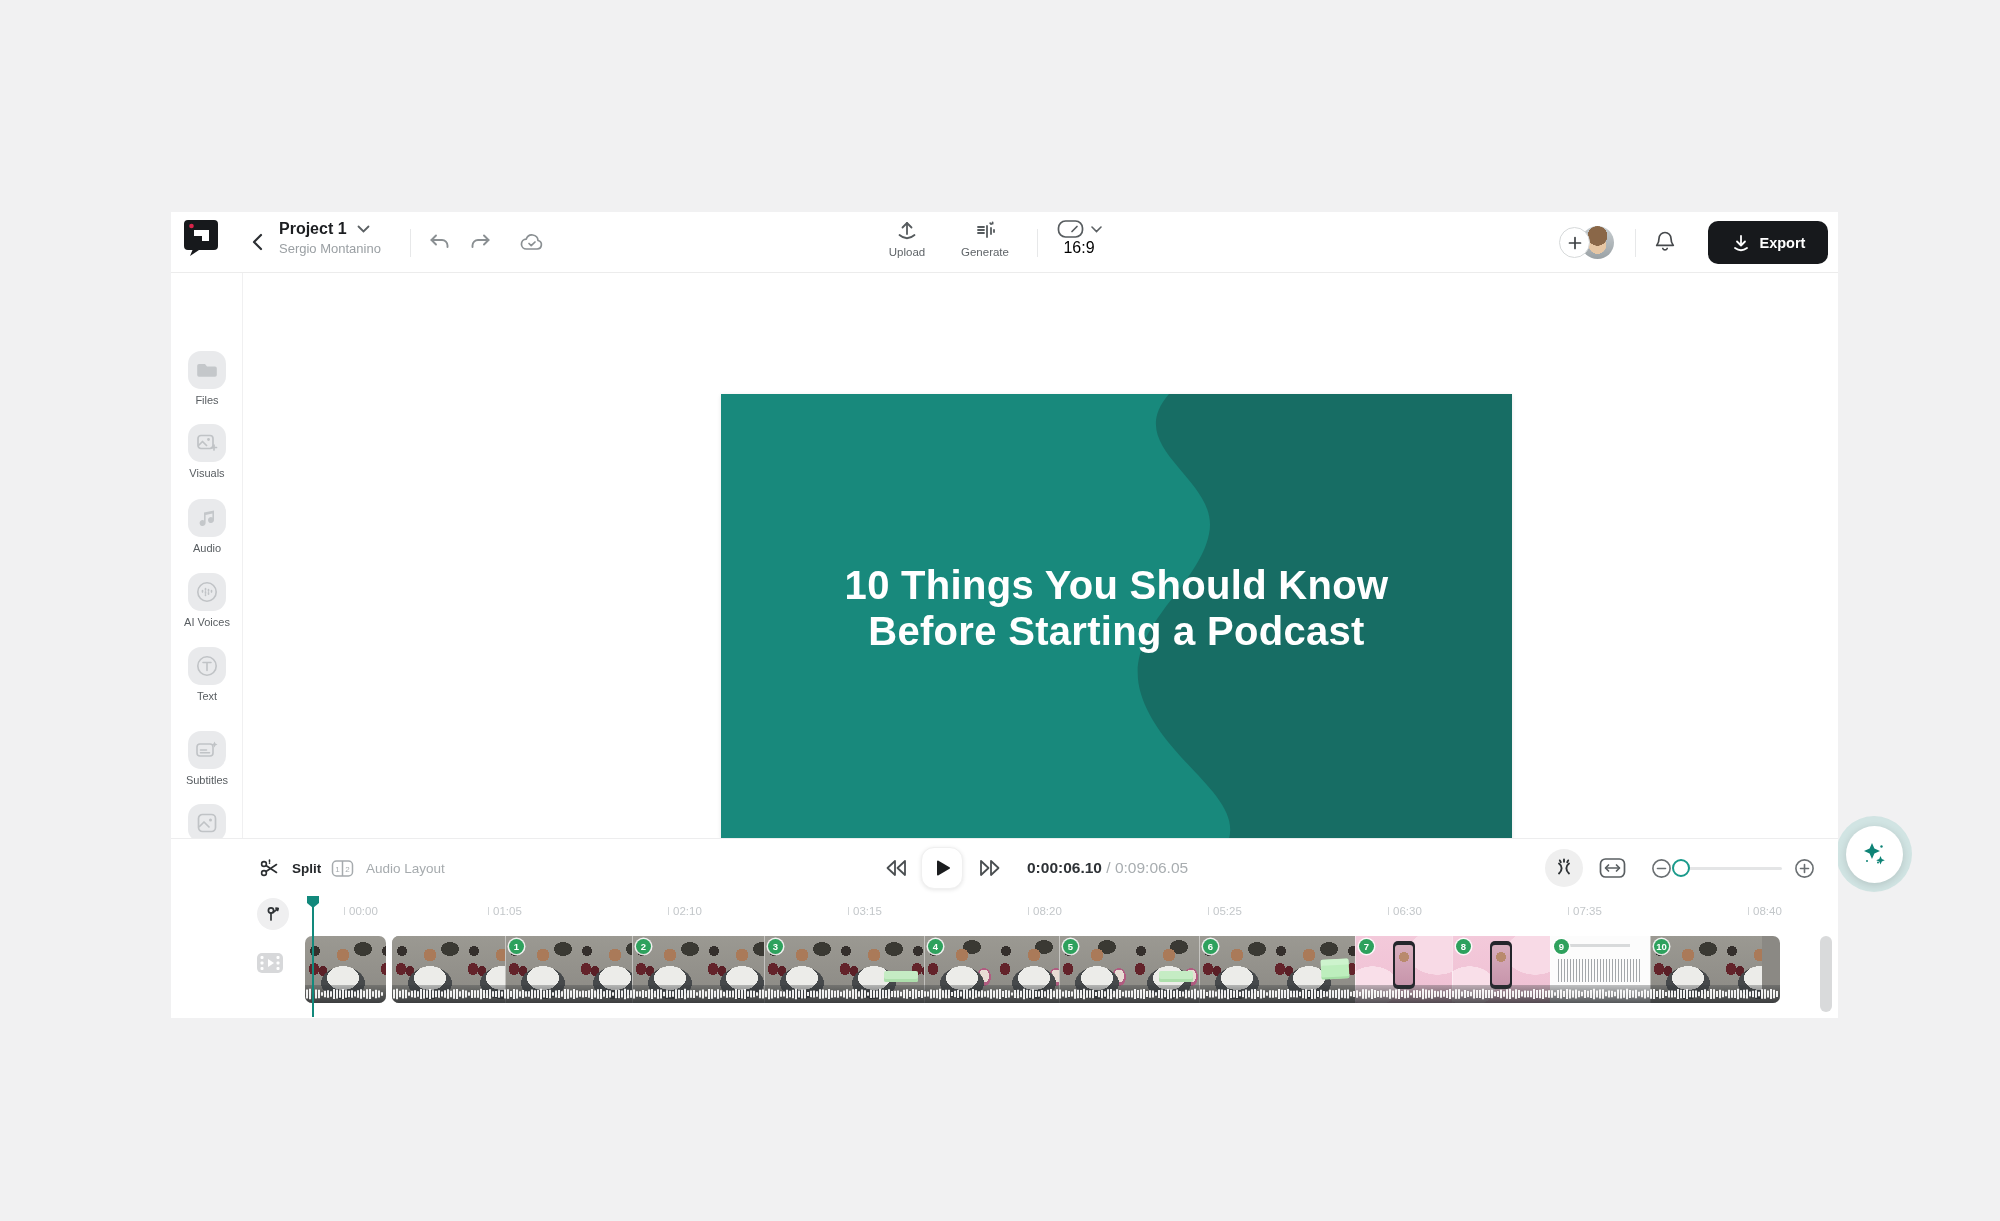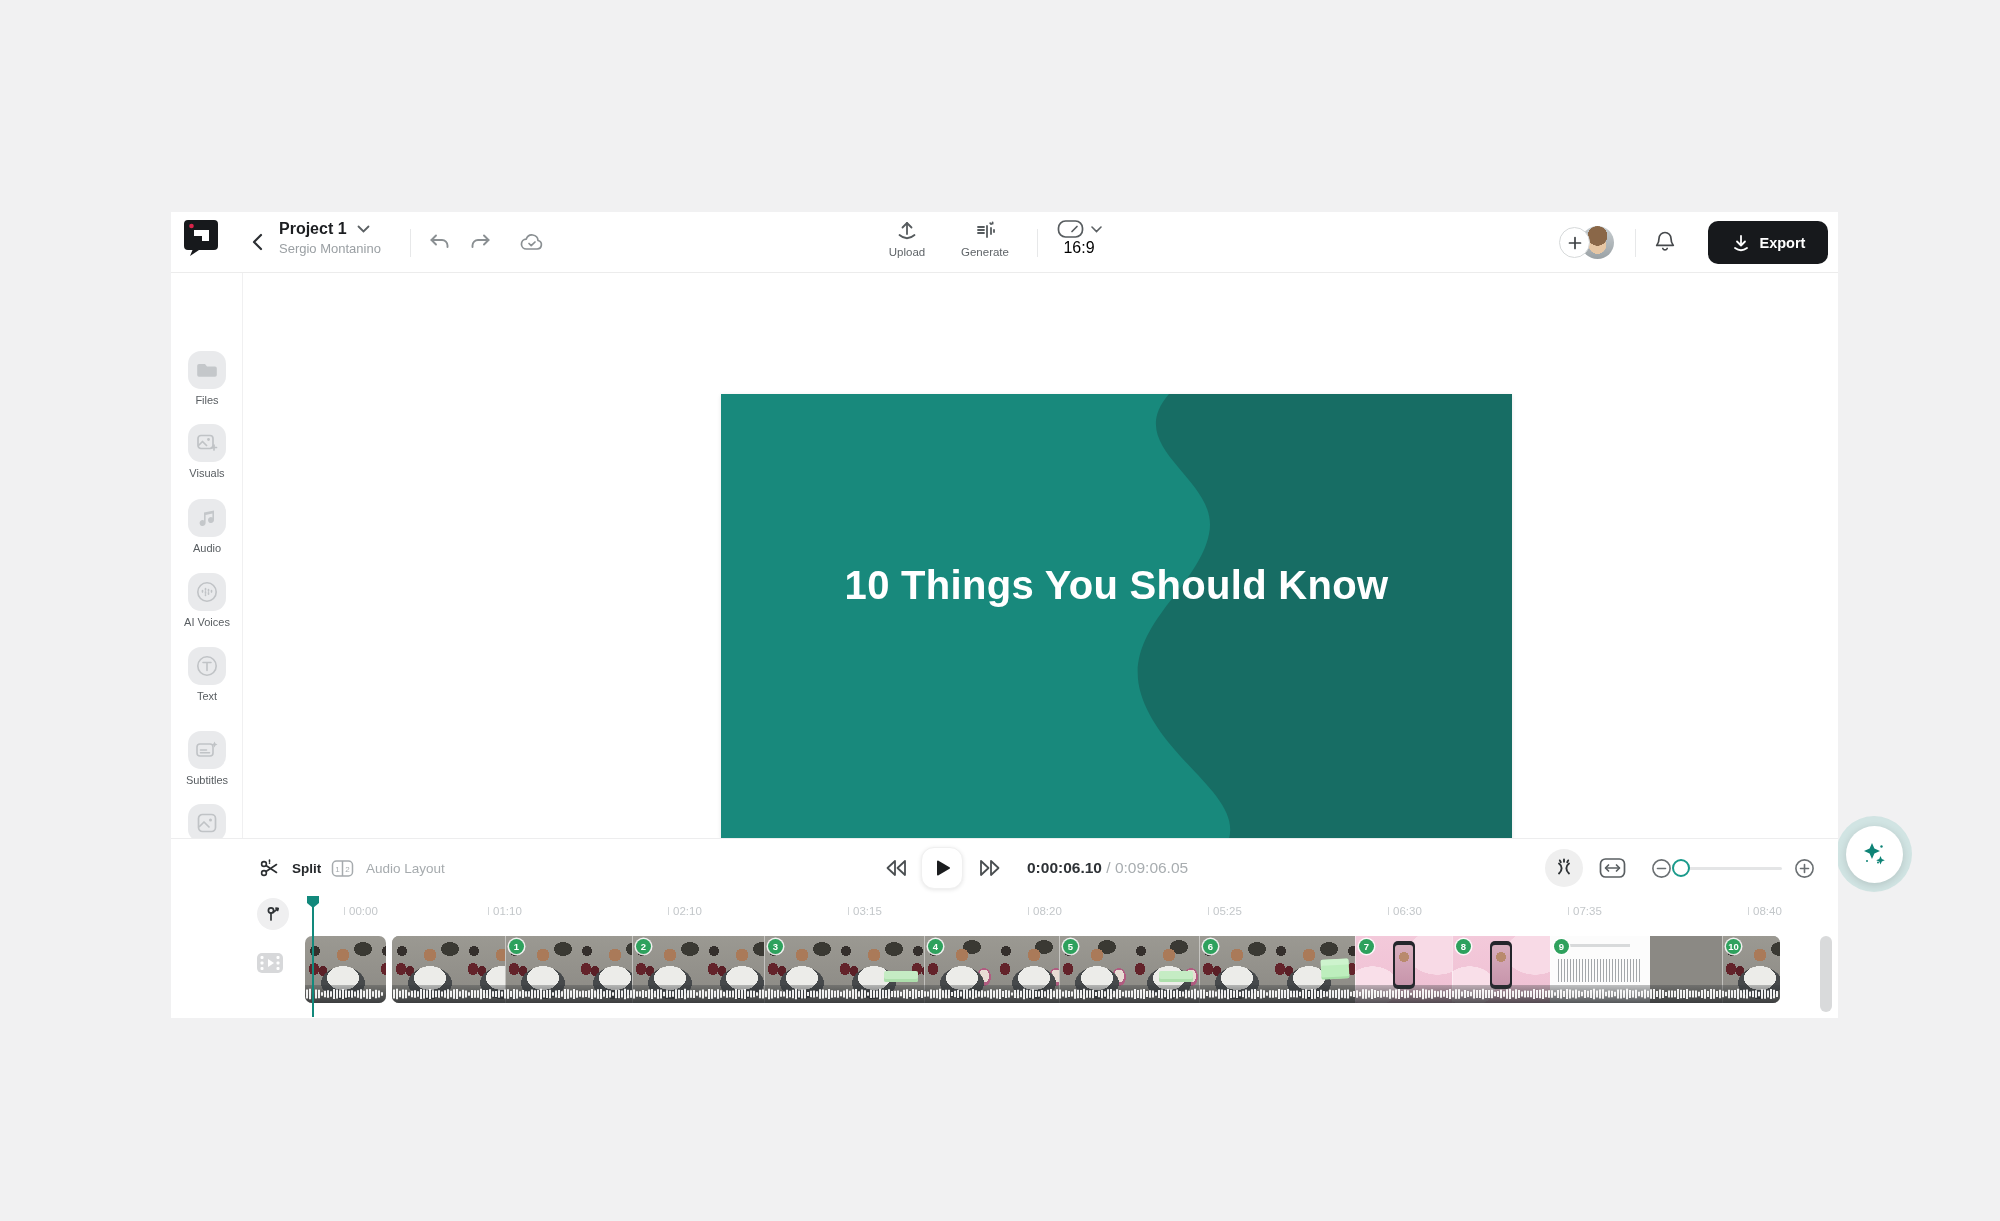--- a/index.html
+++ b/index.html
@@ -302,20 +302,21 @@
     </div>
 
   <div class="stage">
     <div class="video">
       <svg class="blob" viewBox="0 0 791 445" preserveAspectRatio="none">
         <rect width="791" height="445" fill="#18897C"></rect>
         <path d="M448 0 C 400 55 500 85 488 140 C 477 195 400 235 420 300 C 440 365 520 400 508 445 L 791 445 L 791 0 Z" fill="#176D64"></path>
       </svg>
       <div class="vtitle">
         <div>10 Things You Should Know</div>
+        <div>Before Starting a Podcast</div>
       </div>
     </div>
     <div class="assist">
       <div class="inner">
         <svg width="30" height="30" viewBox="0 0 30 30" fill="#0E8376">
           <path d="M13 4 l2.4 5.6 5.6 2.4 -5.6 2.4 -2.4 5.6 -2.4 -5.6 -5.6 -2.4 5.6 -2.4 Z"></path>
           <path d="M21.5 17 l1.3 3 3 1.3 -3 1.3 -1.3 3 -1.3 -3 -3 -1.3 3 -1.3 Z"></path>
           <circle cx="22.5" cy="7.5" r="1.2"></circle>
             <circle cx="19" cy="23.5" r="1"></circle>
             <circle cx="8" cy="22" r="1"></circle>
@@ -406,21 +407,21 @@
             <path d="M14 3.5 l-.4 2 M14 3.5 l-2 -.3"></path>
           </svg>
       </div>
       <div id="ruler-labels">
           <div class="rl" style="left: 137px; margin-left: 36px;">
             <span class="tick"></span>
             <span class="t">00:00</span>
           </div>
           <div class="rl" style="left: 317px;">
             <span class="tick"></span>
-            <span class="t">01:10</span>
+            <span class="t">01:05</span>
           </div>
           <div class="rl" style="left: 497px;">
             <span class="tick"></span>
             <span class="t">02:10</span>
           </div>
           <div class="rl" style="left: 677px;">
             <span class="tick"></span>
             <span class="t">03:15</span>
           </div>
           <div class="rl" style="left: 857px;">
@@ -497,21 +498,21 @@
             <div class="phone">
               <i></i>
             </div>
             <div class="marker">8</div>
           </div>
           <div class="seg chart" style="left: 1158px; width: 100px;">
             <div class="cap"></div>
             <div class="bars"></div>
             <div class="marker">9</div>
           </div>
-          <div class="seg studio" style="left: 1330px; width: 112px;">
+          <div class="seg studio" style="left: 1258px; width: 112px;">
             <div class="marker">10</div>
           </div>
           <div class="wave">
             <svg width="1388" height="18">
               <path d="M2 4.5894283252783055 V13.410571674721695 M5 3.8375092059742 V14.1624907940258 M8 5.676650057262684 V12.323349942737316 M11 4.544000374172603 V13.455999625827397 M14 4.751119318001242 V13.248880681998758 M17 7.265201470704936 V10.734798529295064 M20 5.625752033425575 V12.374247966574426 M23 5.304287838505065 V12.695712161494935 M26 6.161708864495147 V11.838291135504853 M29 4.062278738261052 V13.937721261738947 M32 4.5379254291696345 V13.462074570830366 M35 5.174394434480299 V12.825605565519702 M38 3.944562316297339 V14.05543768370266 M41 5.374894670523867 V12.625105329476133 M44 5.781538656468282 V12.218461343531718 M47 5.316255241934929 V12.683744758065071 M50 6.602958629289695 V11.397041370710305 M53 5.2892568607735555 V12.710743139226444 M56 4.2550242778650755 V13.744975722134924 M59 5.7536311184625335 V12.246368881537467 M62 4.1723298715363315 V13.82767012846367 M65 4.0888106098397135 V13.911189390160287 M68 6.270533361879512 V11.729466638120488 M71 4.69879791980842 V13.30120208019158 M74 5.503814829142847 V12.496185170857153 M77 7.189392537176688 V10.810607462823313 M80 4.925923622967958 V13.074076377032043 M83 5.155981661526953 V12.844018338473047 M86 5.3604167663898075 V12.639583233610193 M89 3.7904668434038156 V14.209533156596184 M92 4.900396208938799 V13.0996037910612 M95 4.921155189839322 V13.078844810160678 M98 4.280840600538852 V13.719159399461148 M101 6.251581127377854 V11.748418872622146 M104 5.945640836447943 V12.054359163552057 M107 5.260391468740163 V12.739608531259837 M110 6.5443008987374345 V11.455699101262566 M113 4.564544022938997 V13.435455977061004 M116 4.1576830102803815 V13.842316989719619 M119 5.894655559422054 V12.105344440577946 M122 4.008792328823022 V13.991207671176978 M125 4.593091270425575 V13.406908729574425 M128 6.195553169395931 V11.804446830604068 M131 5.042801604500627 V12.957198395499372 M134 6.269590543980744 V11.730409456019256 M137 6.203452881575328 V11.796547118424673 M140 4.384793812458144 V13.615206187541856 M143 5.184021147514771 V12.81597885248523 M146 4.747366696748406 V13.252633303251594 M149 3.78680227621794 V14.21319772378206 M152 5.484083722239333 V12.515916277760667 M155 4.8790302309182 V13.1209697690818 M158 4.837346373677292 V13.162653626322708 M161 7.236634922710076 V10.763365077289924 M164 5.537996926073169 V12.46200307392683 M167 4.9372686107631285 V13.062731389236871 M170 6.2815345850936195 V11.71846541490638 M173 4.052871882333864 V13.947128117666136 M176 4.307698489359695 V13.692301510640306 M179 5.492301098373845 V12.507698901626155 M182 4.102080956108884 V13.897919043891116 M185 5.314845449658381 V12.685154550341618 M188 6.245781255038331 V11.754218744961669 M191 5.467294034667997 V12.532705965332003 M194 6.11954369447896 V11.88045630552104 M197 5.319482697151155 V12.680517302848845 M200 4.052535206639895 V13.947464793360105 M203 5.407301296007837 V12.592698703992163 M206 4.360604055599361 V13.63939594440064 M209 4.052904007207896 V13.947095992792104 M212 6.254980571074377 V11.745019428925623 M215 5.032043034400842 V12.967956965599157 M218 5.5648406344621435 V12.435159365537857 M221 7.2423499319559195 V10.75765006804408 M224 4.8039426061000325 V13.196057393899967 M227 4.785185340980579 V13.21481465901942 M230 5.525257389473712 V12.474742610526288 M233 3.7926272082349293 V14.20737279176507 M236 4.705269671253216 V13.294730328746784 M239 5.282651519218094 V12.717348480781906 M242 4.434919923371238 V13.565080076628762 M245 6.201125983892631 V11.79887401610737 M248 6.371594965464373 V11.628405034535627 M251 4.965335600708592 V13.034664399291408 M254 6.073900073011326 V11.926099926988673 M257 4.602759951556088 V13.397240048443912 M260 3.964010138130333 V14.035989861869666 M263 5.827898607820403 V12.172101392179597 M266 4.218805097514915 V13.781194902485085 M269 4.568959832923348 V13.431040167076652 M272 6.672425027325507 V11.327574972674494 M275 5.348732635172355 V12.651267364827646 M278 5.830549413064796 V12.169450586935204 M281 6.26070099670783 V11.739299003292171 M284 4.24559553109638 V13.75440446890362 M287 4.834846609667026 V13.165153390332975 M290 4.9559166960254615 V13.044083303974539 M293 3.8022369895547623 V14.197763010445238 M296 5.330087036417265 V12.669912963582735 M299 5.261967114685803 V12.738032885314198 M302 4.971559124134709 V13.028440875865291 M305 7.1859932905200665 V10.814006709479933 M308 5.48633807862597 V12.51366192137403 M311 4.616724149914328 V13.383275850085672 M314 6.161704120061495 V11.838295879938505 M317 4.105161030970308 V13.894838969029692 M320 4.13522281217371 V13.86477718782629 M323 5.8487787043388995 V12.1512212956611 M326 4.320279387159175 V13.679720612840825 M329 5.295408315989302 V12.704591684010698 M332 6.734968298183248 V11.265031701816753 M335 5.2598835901970435 V12.740116409802956 M338 5.663188976055052 V12.336811023944948 M341 5.390312658417085 V12.609687341582916 M344 3.9115713291624 V14.088428670837601 M347 5.100934144842123 V12.899065855157877 M350 4.605769635534207 V13.394230364465793 M353 4.078659237430992 V13.921340762569008 M356 6.14251692742017 V11.85748307257983 M359 5.410160385307699 V12.589839614692302 M362 5.661446467755004 V12.338553532244996 M365 7.13075375839599 V10.86924624160401 M368 4.730560658736892 V13.269439341263109 M371 4.463867226950819 V13.536132773049182 M374 5.728038354020078 V12.271961645979921 M377 3.860843084569346 V14.139156915430654 M380 4.561413724206345 V13.438586275793655 M383 5.685805860458098 V12.314194139541902 M386 4.643824923753745 V13.356175076246256 M389 6.176363512945188 V11.823636487054813 M392 6.378669593137513 V11.621330406862487 M395 4.71592526490099 V13.28407473509901 M398 5.6319142167861385 V12.36808578321386 M401 4.693612021907432 V13.306387978092568 M404 3.833567988414316 V14.166432011585684 M407 5.579792205676072 V12.420207794323929 M410 4.487816419093074 V13.512183580906926 M413 4.597776405279918 V13.402223594720082 M416 7.0865661186232805 V10.913433881376719 M419 5.693757937179592 V12.306242062820408 M422 5.422828499061249 V12.57717150093875 M425 6.343030012373263 V11.656969987626738 M428 4.164557129455672 V13.835442870544327 M431 4.534734434863443 V13.465265565136557 M434 5.211760207526581 V12.78823979247342 M437 3.883512243444195 V14.116487756555806 M440 5.216999608108676 V12.783000391891324 M443 5.686415763051585 V12.313584236948415 M446 5.151320968141479 V12.84867903185852 M449 6.709777815941915 V11.290222184058084 M452 5.471894892819222 V12.528105107180778 M455 4.348070224140539 V13.651929775859461 M458 5.762929563284339 V12.237070436715662 M461 4.218397283208435 V13.781602716791564 M464 4.023278126178584 V13.976721873821415 M467 6.237981057773424 V11.762018942226575 M470 4.595456048597313 V13.404543951402687 M473 5.3166483282161865 V12.683351671783814 M476 7.240923812074185 V10.759076187925814 M479 5.092966912839373 V12.907033087160627 M482 5.241524719686161 V12.758475280313839 M485 5.500822137094537 V12.499177862905462 M488 3.8345467376986235 V14.165453262301376 M491 4.839519145112156 V13.160480854887844 M494 4.903824631184995 V13.096175368815004 M497 4.165520587689187 V13.834479412310813 M500 6.057388091135783 V11.942611908864217 M503 5.826781632807431 V12.173218367192568 M506 5.4029211738066465 V12.597078826193354 M509 6.631688416821932 V11.368311583178068 M512 4.707209854549363 V13.292790145450638 M515 4.197392257096641 V13.802607742903358 M518 5.965587564276647 V12.034412435723354 M521 3.9940166240170827 V14.005983375982918 M524 4.471054428515336 V13.528945571484664 M527 6.123937071662451 V11.87606292833755 M530 4.903940476238811 V13.09605952376119 M533 6.177406850544616 V11.822593149455384 M536 6.408166761883946 V11.591833238116054 M539 4.516454995841729 V13.483545004158271 M542 5.225691204664381 V12.77430879533562 M545 4.835779398044351 V13.164220601955648 M548 3.7685128554752865 V14.231487144524714 M551 5.368874331823665 V12.631125668176335 M554 4.8113511924688845 V13.188648807531116 M557 4.678861700657707 V13.321138299342293 M560 7.022518237376676 V10.977481762623324 M563 5.729055956139391 V12.27094404386061 M566 5.053291071032729 V12.946708928967272 M569 6.4493630456236115 V11.550636954376388 M572 4.1431717560033325 V13.856828243996667 M575 4.2886260401106 V13.7113739598894 M578 5.510777533659275 V12.489222466340724 M581 4.029227260463541 V13.970772739536459 M584 5.146468515676539 V12.853531484323462 M587 6.145287302294906 V11.854712697705093 M590 5.373447829740712 V12.626552170259288 M593 6.2242990674038 V11.7757009325962 M596 5.49517423927895 V12.504825760721051 M599 4.135862082473384 V13.864137917526616 M602 5.398213248236241 V12.60178675176376 M605 4.390811122319831 V13.609188877680168 M608 3.9736290590370773 V14.026370940962924 M611 6.0939307029512975 V11.906069297048703 M614 4.922961467946963 V13.077038532053038 M617 5.37795553439031 V12.62204446560969 M620 7.458186402150469 V10.541813597849531 M623 4.969524839601526 V13.030475160398474 M626 4.861603673812948 V13.138396326187053 M629 5.6494183274067025 V12.350581672593297 M632 3.8228089138648222 V14.177191086135178 M635 4.627282000579512 V13.372717999420487 M638 5.249876121336563 V12.750123878663437 M641 4.311913836773779 V13.68808616322622 M644 6.000725051062668 V11.999274948937332 M647 6.27490409109828 V11.72509590890172 M650 5.110034431870087 V12.889965568129913 M653 6.151615690054843 V11.848384309945157 M656 4.734492144525413 V13.265507855474587 M659 3.9902087470493175 V14.009791252950683 M662 5.7659619260899095 V12.23403807391009 M665 4.189963457658321 V13.81003654234168 M668 4.435518992553928 V13.564481007446073 M671 6.589770559760593 V11.410229440239407 M674 5.2108061311800355 V12.789193868819964 M677 5.9529440655843135 V12.047055934415686 M680 6.459900682060077 V11.540099317939923 M683 4.3703963682500335 V13.629603631749966 M686 4.861974231843824 V13.138025768156176 M689 5.027078430000064 V12.972921569999937 M692 3.7699077719046246 V14.230092228095376 M695 5.198463688132892 V12.801536311867107 M698 5.18402169197816 V12.81597830802184 M701 4.810668549906195 V13.189331450093805 M704 6.970717515549486 V11.029282484450514 M707 5.678572690458843 V12.321427309541157 M710 4.728173240481945 V13.271826759518055 M713 6.201631107568698 V11.798368892431302 M716 4.181938665433325 V13.818061334566675 M719 4.100554473420383 V13.899445526579617 M722 5.848113723885488 V12.151886276114512 M725 4.2369057463039015 V13.7630942536961 M728 5.119424820656955 V12.880575179343044 M731 6.630917813851833 V11.369082186148166 M734 5.42911325688233 V12.57088674311767 M737 5.763993624760758 V12.236006375239242 M740 5.556057514434769 V12.44394248556523 M743 3.9837171159400704 V14.01628288405993 M746 5.073549335862005 V12.926450664137995 M749 4.61963996684782 V13.38036003315218 M752 3.9869973878366 V14.013002612163401 M755 5.967532926346894 V12.032467073653105 M758 5.297276928566774 V12.702723071433226 M761 5.478059463707956 V12.521940536292044 M764 7.230809064233592 V10.769190935766408 M767 4.891826216959084 V13.108173783040916 M770 4.5297829529736395 V13.47021704702636 M773 5.833862615855408 V12.16613738414459 M776 3.8766151645876983 V14.123384835412303 M779 4.467616318772522 V13.53238368122748 M782 5.638220652441756 V12.361779347558244 M785 4.51527466127026 V13.48472533872974 M788 5.973179376344452 V12.02682062365555 M791 6.588143254998205 V11.411856745001796 M794 4.860261372439378 V13.139738627560622 M797 5.698536132800431 V12.301463867199569 M800 4.812165726057966 V13.187834273942034 M803 3.845774025836209 V14.15422597416379 M806 5.497767440013404 V12.502232559986595 M809 4.445448561972377 V13.554551438027623 M812 4.455216631675477 V13.544783368324524 M815 6.882592071049958 V11.117407928950042 M818 5.559192671524194 V12.440807328475806 M821 5.5468383167301285 V12.453161683269872 M824 6.5333165582952555 V11.466683441704745 M827 4.280337576730223 V13.719662423269778 M830 4.546789723351715 V13.453210276648285 M833 5.264495970733288 V12.735504029266712 M836 3.8377051231957715 V14.162294876804228 M839 5.071189039499668 V12.928810960500332 M842 5.599617416212614 V12.400382583787387 M845 4.990811022095897 V13.009188977904103 M848 6.818955495908049 V11.18104450409195 M851 5.66200589539667 V12.337994104603329 M854 4.452978576620981 V13.547021423379018 M857 5.785858285000975 V12.214141714999025 M860 4.280352479885739 V13.719647520114261 M863 3.973578257540294 V14.026421742459707 M866 6.117237928921225 V11.882762071078776 M869 4.503038024525482 V13.496961975474518 M872 5.136072145316498 V12.863927854683503 M875 7.135196521078886 V10.864803478921115 M878 5.26550853523492 V12.73449146476508 M881 5.3365652882088295 V12.66343471179117 M884 5.653798082557467 V12.346201917442533 M887 3.894253123293735 V14.105746876706265 M890 4.794249066228197 V13.205750933771803 M893 4.901172410664287 V13.098827589335713 M896 4.06305177265487 V13.93694822734513 M899 5.871446496615525 V12.128553503384474 M902 5.712107596536419 V12.28789240346358 M905 5.548435745689501 V12.4515642543105 M908 6.7256682731646125 V11.274331726835388 M911 4.861386470040586 V13.138613529959414 M914 4.251617510301223 V13.748382489698777 M917 6.042274297986298 V11.957725702013702 M920 3.9951272885868017 V14.0048727114132 M923 4.363029389382397 V13.636970610617603 M926 6.062438354101078 V11.937561645898922 M929 4.772093531945012 V13.227906468054988 M932 5.9749172734590905 V12.025082726540909 M935 6.6173912836145945 V11.382608716385406 M938 4.657911886404205 V13.342088113595796 M941 5.279993811346858 V12.72000618865314 M944 4.939145492669182 V13.060854507330818 M947 3.7664966586653854 V14.233503341334615 M950 5.268119418676313 V12.731880581323686 M953 4.75623973561021 V13.24376026438979 M956 4.529634821282559 V13.47036517871744 M959 6.812025650400577 V11.187974349599422 M962 5.9227172196401865 V12.077282780359813 M965 5.176715660923067 V12.823284339076933 M968 6.627494670946865 V11.372505329053135 M971 4.247937644931062 V13.752062355068938 M974 4.2853473470978525 V13.714652652902148 M977 5.54423671712367 V12.45576328287633 M980 3.9707478528843954 V14.029252147115605 M983 4.988948898928753 V13.011051101071246 M986 6.051208734363194 V11.948791265636807 M989 5.216107433455598 V12.783892566544402 M992 6.333502762435915 V11.666497237564085 M995 5.679905856223283 V12.320094143776718 M998 4.232384817173001 V13.767615182826999 M1001 5.403674266240546 V12.596325733759453 M1004 4.436909253478024 V13.563090746521976 M1007 3.9097316212351334 V14.090268378764867 M1010 5.944769595036838 V12.055230404963162 M1013 4.823140430273549 V13.176859569726451 M1016 5.195887436315267 V12.804112563684733 M1019 7.649701449138797 V10.350298550861202 M1022 5.142394725465067 V12.857605274534933 M1025 4.949172871866382 V13.05082712813362 M1028 5.787029221997297 V12.212970778002703 M1031 3.869043236047238 V14.130956763952762 M1034 4.564853791604059 V13.435146208395942 M1037 5.230808444015827 V12.769191555984172 M1040 4.20041511501749 V13.79958488498251 M1043 5.806995871926302 V12.193004128073698 M1046 6.160488533273263 V11.839511466726737 M1049 5.259693386006182 V12.740306613993818 M1052 6.237813499213383 V11.762186500786617 M1055 4.878938595866912 V13.121061404133087 M1058 4.031767006906954 V13.968232993093046 M1061 5.719066691376702 V12.280933308623297 M1064 4.176424580002296 V13.823575419997704 M1067 4.3151029265117185 V13.684897073488282 M1070 6.515499206309899 V11.484500793690101 M1073 5.077976314639135 V12.922023685360866 M1076 6.00562174553343 V11.99437825446657 M1079 6.665300186865347 V11.334699813134652 M1082 4.506516774776139 V13.493483225223862 M1085 4.902950510010561 V13.09704948998944 M1088 5.113517617171453 V12.886482382828547 M1091 3.7536962240265446 V14.246303775973455 M1094 5.080665162681038 V12.919334837318962 M1097 5.1171778018608665 V12.882822198139134 M1100 4.6573509544151195 V13.342649045584881 M1103 6.757299920415173 V11.242700079584827 M1106 5.875239137502991 V12.12476086249701 M1109 4.848830134272556 V13.151169865727443 M1112 6.253252366552011 V11.746747633447988 M1115 4.273896073164274 V13.726103926835727 M1118 4.081953791962652 V13.918046208037348 M1121 5.861783833344716 V12.138216166655283 M1124 4.16678923112811 V13.83321076887189 M1127 4.952883591693332 V13.047116408306668 M1130 6.531262597818463 V11.468737402181537 M1133 5.4826364722308565 V12.517363527769144 M1136 5.871259842850693 V12.128740157149307 M1139 5.732253195042684 V12.267746804957316 M1142 4.070164258097865 V13.929835741902135 M1145 5.06137965458496 V12.938620345415039 M1148 4.649129278653746 V13.350870721346254 M1151 3.9099919284717295 V14.09000807152827 M1154 5.80329769954682 V12.196702300453179 M1157 5.1918309564875695 V12.80816904351243 M1160 5.297633831699903 V12.702366168300097 M1163 7.334159714343419 V10.665840285656582 M1166 5.062043524350763 V12.937956475649237 M1169 4.608310128386041 V13.39168987161396 M1172 5.953782518755559 V12.04621748124444 M1175 3.9085882794828555 V14.091411720517144 M1178 4.389061092423142 V13.610938907576859 M1181 5.603134677980508 V12.396865322019492 M1184 4.396689387501647 V13.603310612498353 M1187 5.774971985418922 V12.225028014581078 M1190 6.63490180594538 V11.365098194054621 M1193 5.011448268099289 V12.98855173190071 M1196 5.775382947538186 V12.224617052461813 M1199 4.94441712795087 V13.05558287204913 M1202 3.8739176417995242 V14.126082358200476 M1205 5.430843045900446 V12.569156954099554 M1208 4.41753496840692 V13.582465031593081 M1211 4.324469387390965 V13.675530612609034 M1214 6.6852402855579225 V11.314759714442078 M1217 5.427719528677599 V12.5722804713224 M1220 5.675005557418855 V12.324994442581145 M1223 6.731384652573686 V11.268615347426314 M1226 4.408766150533808 V13.591233849466192 M1229 4.57366976848798 V13.42633023151202 M1232 5.332568083850011 V12.66743191614999 M1235 3.8075813178061546 V14.192418682193846 M1238 4.938333763447632 V13.061666236552368 M1241 5.522262370711973 V12.477737629288027 M1244 4.83605915680526 V13.163940843194741 M1247 6.719011201685785 V11.280988798314215 M1250 5.858302508105231 V12.141697491894769 M1253 4.568741769651964 V13.431258230348035 M1256 5.821789260125042 V12.178210739874958 M1259 4.357938476598127 V13.642061523401873 M1262 3.9399417398183694 V14.06005826018163 M1265 5.999177043225901 V12.0008229567741 M1268 4.422530848616185 V13.577469151383815 M1271 4.963360102412601 V13.0366398975874 M1274 7.031768382043429 V10.96823161795657 M1277 5.442202726502135 V12.557797273497865 M1280 5.4399692356001275 V12.560030764399873 M1283 5.81845449549884 V12.181545504501159 M1286 3.9691191787519378 V14.030880821248061 M1289 4.764596065376243 V13.235403934623758 M1292 4.913596291750039 V13.08640370824996 M1295 3.974264826682055 V14.025735173317944 M1298 5.6949270154792435 V12.305072984520756 M1301 5.602919874542856 V12.397080125457144 M1304 5.439385346576692 V12.560614653423308 M1307 6.825005917243429 V11.174994082756571 M1310 5.026024638662839 V12.97397536133716 M1313 4.3196967367946755 V13.680303263205325 M1316 6.030655130767192 V11.969344869232808 M1319 4.012307054873535 V13.987692945126465 M1322 4.269665178893435 V13.730334821106565 M1325 6.012013341078619 V11.98798665892138 M1328 4.648497488429801 V13.3515025115702 M1331 5.775623814938429 V12.22437618506157 M1334 6.829754188354265 V11.170245811645735 M1337 4.807992749426967 V13.192007250573033 M1340 5.346086750480312 V12.653913249519688 M1343 5.056955404220739 V12.943044595779261 M1346 3.7807202556272816 V14.219279744372718 M1349 5.1822613370034105 V12.81773866299659 M1352 4.7144837901357475 V13.285516209864252 M1355 4.390804217670302 V13.609195782329698 M1358 6.606512992237026 V11.393487007762975 M1361 5.815398972605102 V12.184601027394898 M1364 5.306283272933939 V12.693716727066061 M1367 6.7859770400991 V11.2140229599009 M1370 4.366461728107723 V13.633538271892277 M1373 4.29761268448017 V13.702387315519829 M1376 5.592824750121505 V12.407175249878495 M1379 3.9272461515934562 V14.072753848406544 M1382 4.843290501642171 V13.156709498357829 M1385 5.964751732852873 V12.035248267147127 " stroke="rgba(255,255,255,.92)" stroke-width="2"></path>
             </svg>
           </div>
         </div>
       <div class="scrollbar"></div>
     </div>

